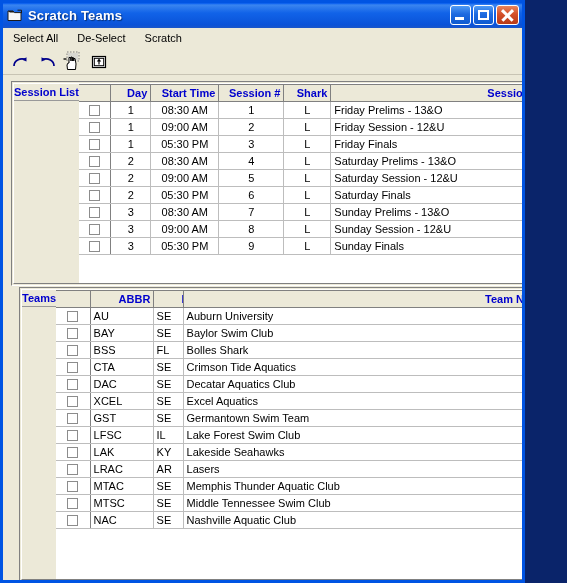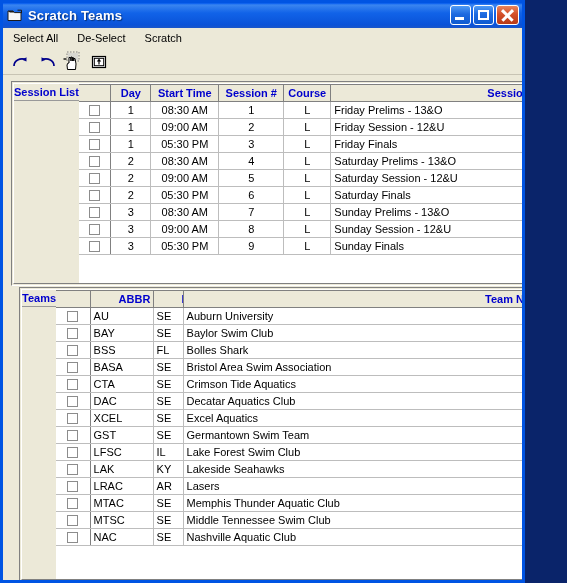--- a/index.html
+++ b/index.html
@@ -202,21 +202,21 @@
   }
   table.grid th {
     background: #ece9d8;
     color: #0000cd;
     font-weight: bold;
     font-size: 11px;
     height: 16px;
     padding: 0 3px;
     border-right: 1px solid #808080;
     border-bottom: 1px solid #808080;
-    text-align: center;
+    text-align: right;
     white-space: nowrap;
     overflow: hidden;
   }
   table.grid th.left { text-align: right; padding-left: 28px; }
   table.grid td {
     height: 16px;
     padding: 0 3px;
     border-right: 1px solid #bdbdbd;
     border-bottom: 1px solid #bdbdbd;
     color: #000;
@@ -384,21 +384,21 @@
                 <col style="width:65px">
                   <col style="width:47px">
                   <col>
               </colgroup>
               <thead>
                 <tr>
                   <th class="cb"></th>
                   <th>Day</th>
                   <th>Start Time</th>
                   <th>Session #</th>
-                  <th>Course</th>
+                  <th>Shark</th>
                   <th class="left">Session Title</th>
                 </tr>
               </thead>
               <tbody id="session-body">
                   <tr>
                     <td class="cb"><span class="chk"></span></td>
                     <td>1</td>
                     <td>08:30 AM</td>
                     <td>1</td>
                     <td>L</td>
@@ -510,26 +510,20 @@
                     <td class="left">Baylor Swim Club</td>
                   </tr>
                   <tr>
                     <td class="cb"><span class="chk"></span></td>
                     <td class="left">BSS</td>
                     <td class="left">FL</td>
                     <td class="left">Bolles Shark</td>
                   </tr>
                   <tr>
                     <td class="cb"><span class="chk"></span></td>
-                    <td class="left">BASA</td>
-                    <td class="left">SE</td>
-                    <td class="left">Bristol Area Swim Association</td>
-                  </tr>
-                  <tr>
-                    <td class="cb"><span class="chk"></span></td>
                     <td class="left">CTA</td>
                     <td class="left">SE</td>
                     <td class="left">Crimson Tide Aquatics</td>
                   </tr>
                   <tr>
                     <td class="cb"><span class="chk"></span></td>
                     <td class="left">DAC</td>
                     <td class="left">SE</td>
                     <td class="left">Decatar Aquatics Club</td>
                   </tr>

